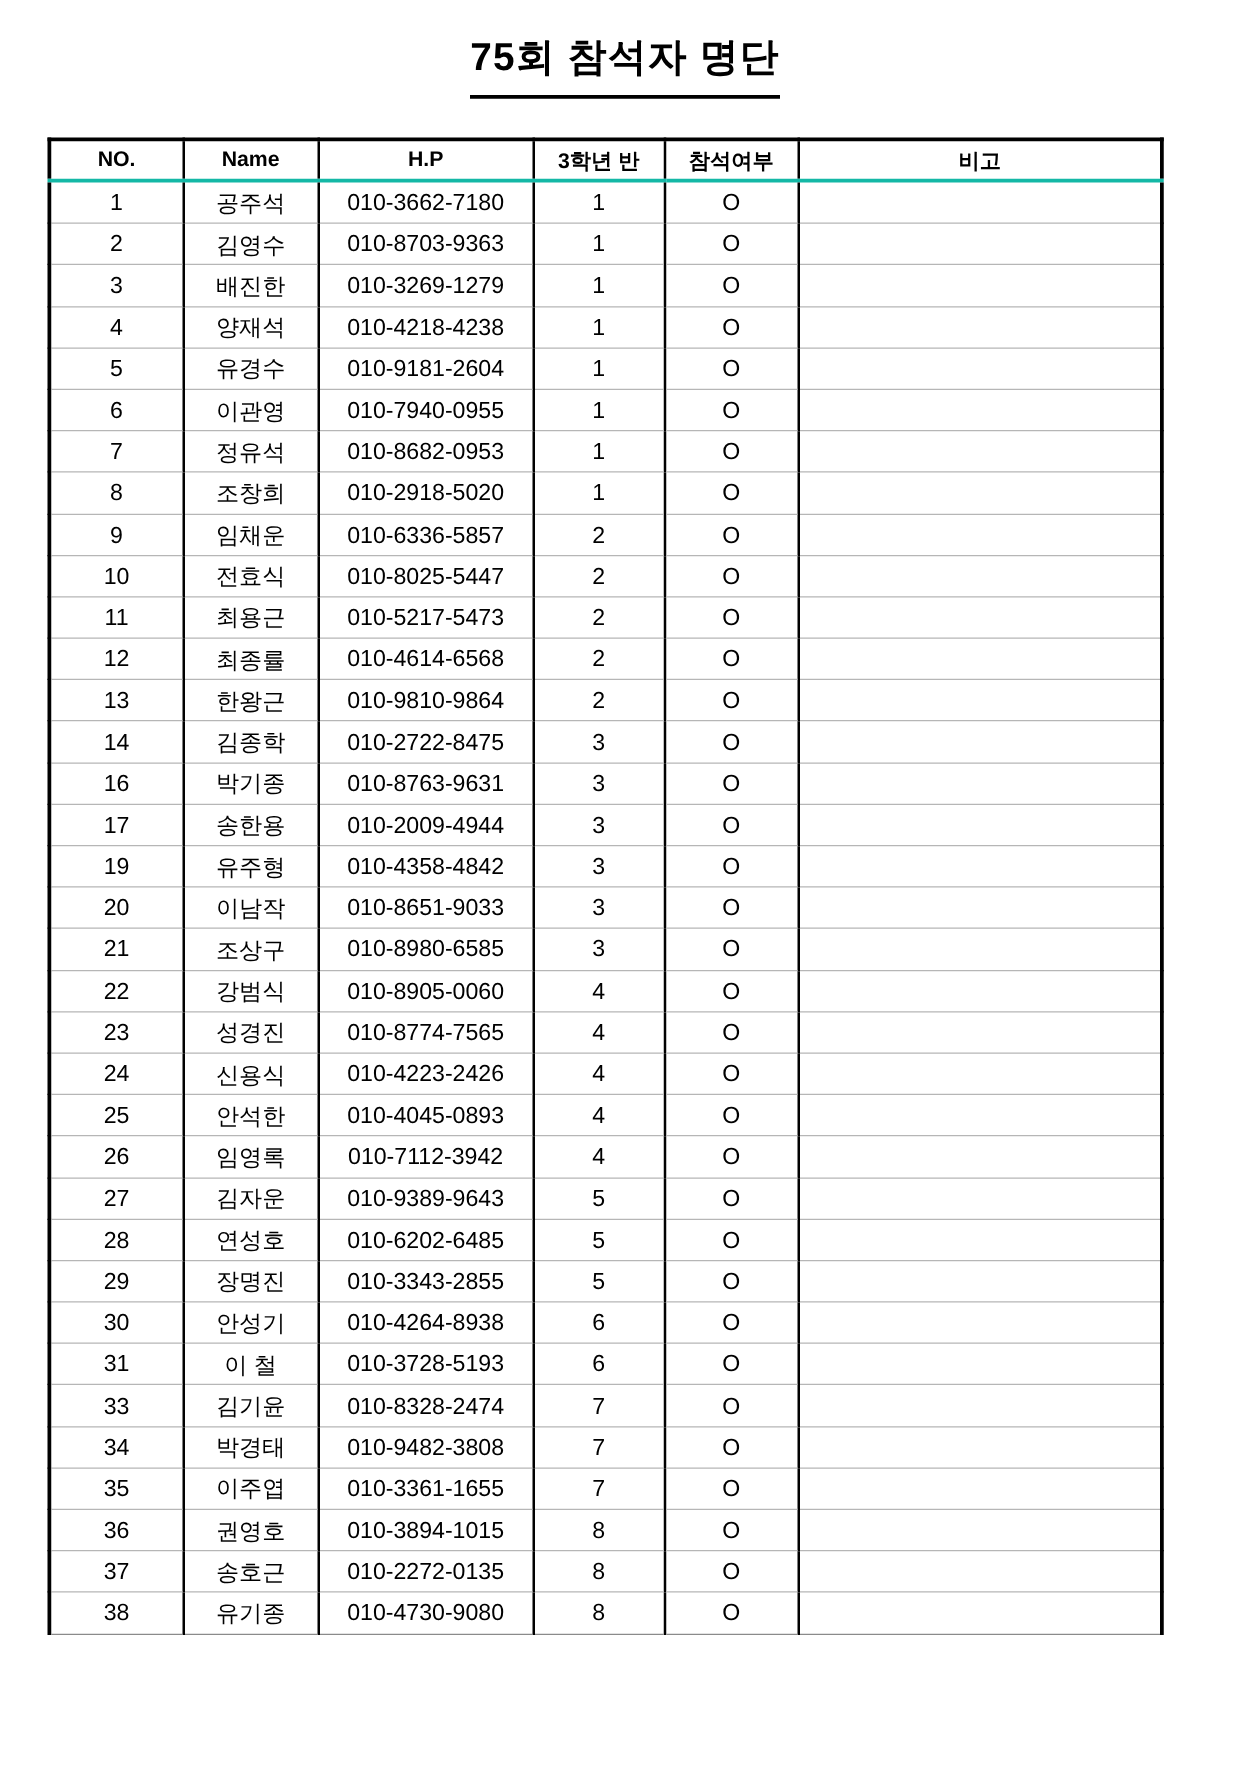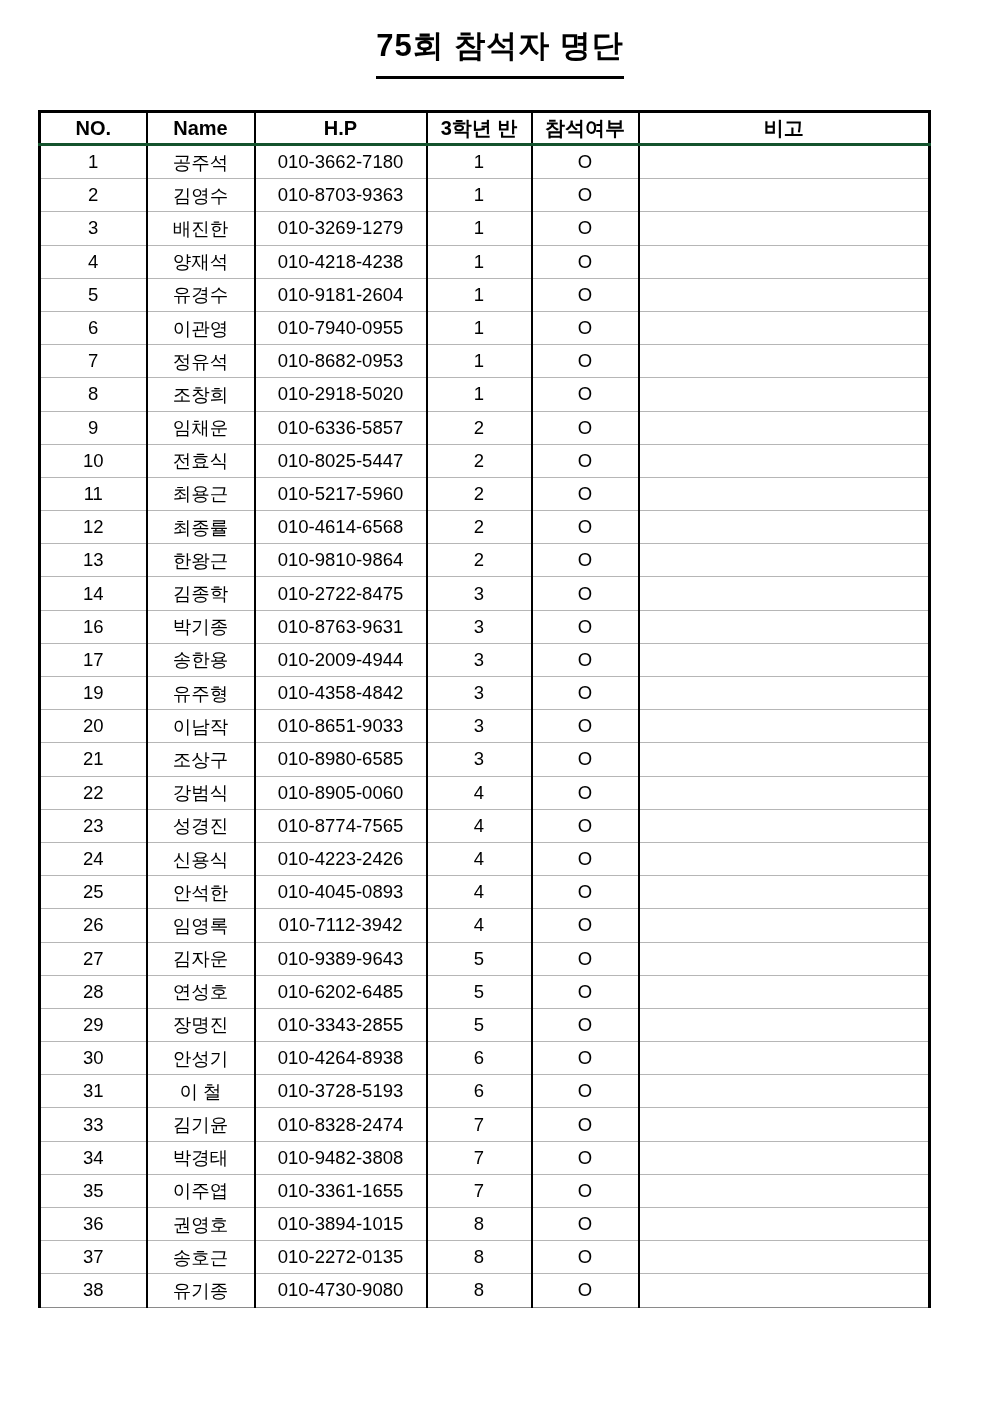--- a/index.html
+++ b/index.html
@@ -55,23 +55,23 @@
   col.c-note   { width: 291px; }
   th, td {
     padding: 0;
     text-align: center;
     vertical-align: middle;
     overflow: hidden;
     white-space: nowrap;
   }
   thead th {
     height: 30px;
-    font-size: 20px;
+    font-size: 17px;
     font-weight: 700;
-    border-bottom: 3px solid #14532d;
+    border-bottom: 3px solid #14b8a6;
   }
   tbody td {
     height: 32.2px;
     font-size: 18.5px;
     font-weight: 400;
     border-top: 1px solid #b6b6b6;
   }
   tbody tr:first-child td { border-top: none; }
   th + th, td + td { border-left: 2px solid #000; }
 </style>
@@ -190,21 +190,21 @@
     <td>전효식</td>
     <td>010-8025-5447</td>
     <td>2</td>
     <td>O</td>
     <td></td>
   </tr>
 
   <tr>
     <td>11</td>
     <td>최용근</td>
-    <td>010-5217-5960</td>
+    <td>010-5217-5473</td>
     <td>2</td>
     <td>O</td>
     <td></td>
   </tr>
 
   <tr>
     <td>12</td>
     <td>최종률</td>
     <td>010-4614-6568</td>
     <td>2</td>

